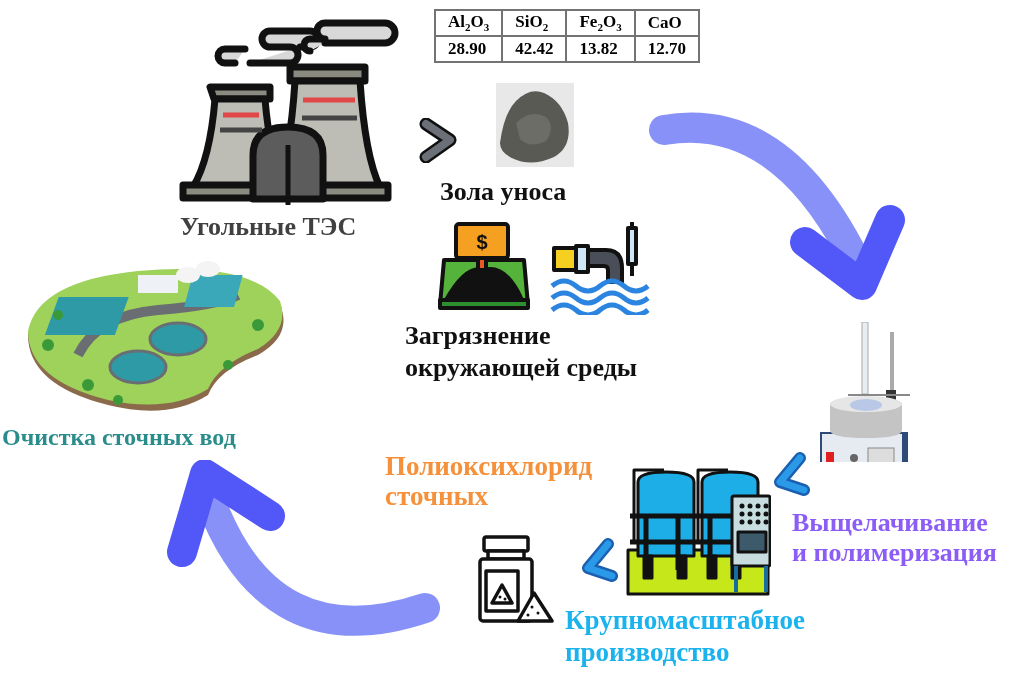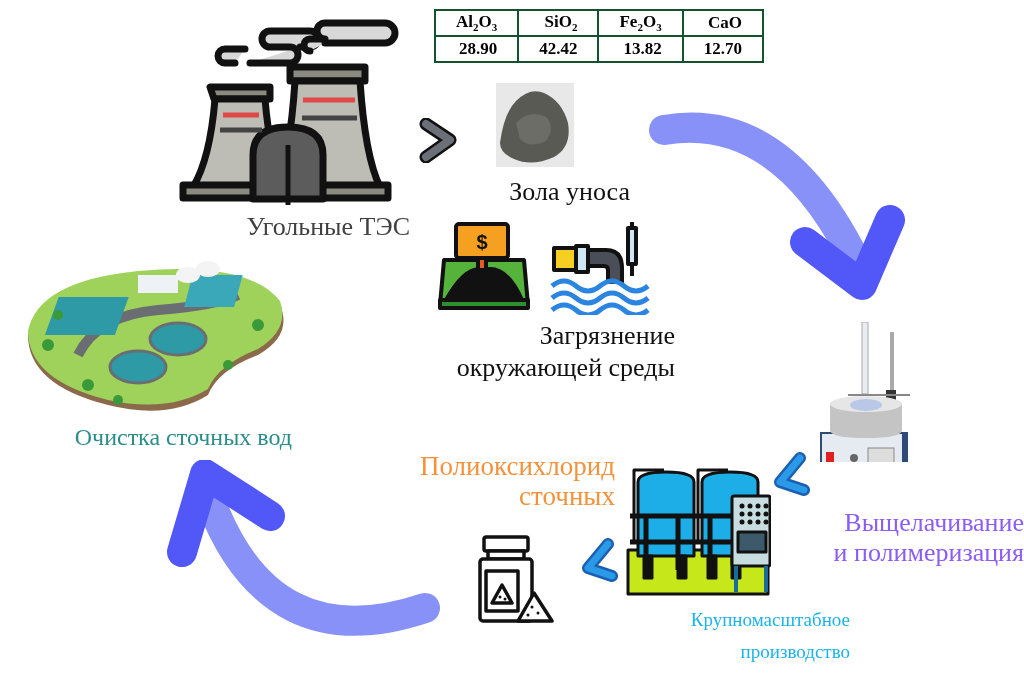--- a/index.html
+++ b/index.html
@@ -1,21 +1,21 @@
 <!DOCTYPE html>
 <html><head>
 <meta charset="utf-8">
 <style>
   html, body { margin:0; padding:0; background:#ffffff; }
   body { width:1024px; height:675px; position:relative; overflow:hidden;
          font-family:"Liberation Serif", serif; }
   .abs { position:absolute; }
-  .lbl { position:absolute; font-family:"Liberation Serif", serif; font-weight:normal; text-align:right; white-space:nowrap; }
+  .lbl { position:absolute; font-family:"Liberation Serif", serif; font-weight:bold; text-align:left; white-space:nowrap; }
   table.comp { border-collapse:collapse; font-family:"Liberation Serif", serif; font-weight:bold; font-size:17px; }
-  table.comp td { border:2px solid #14532d; padding:1px 20px; text-align:right; height:22px; }
+  table.comp td { border:2px solid #737373; padding:1px 12px; text-align:left; height:22px; }
   sub { font-size:11px; }
 </style>
 </head>
 <body>
 
 <table class="comp abs" style="left:434px;top:9px;">
   <tbody>
       <tr>
     <td><span>Al</span><sub>2</sub><span>O</span><sub>3</sub></td>
     <td><span>SiO</span><sub>2</sub></td>
@@ -164,21 +164,21 @@
     <circle cx="116" cy="52" r="2.5"></circle>
       <circle cx="124" cy="52" r="2.5"></circle>
       <circle cx="132" cy="52" r="2.5"></circle>
       <circle cx="140" cy="52" r="2.5"></circle>
     <circle cx="116" cy="60" r="2.5"></circle>
       <circle cx="124" cy="60" r="2.5"></circle>
       <circle cx="132" cy="60" r="2.5"></circle>
       <circle cx="140" cy="60" r="2.5"></circle>
   </g>
 </svg>
-<div class="lbl" style="left:565px;top:604px;width:285px;font-size:19px;line-height:32px;color:#1bb3ee;">
+<div class="lbl" style="left:565px;top:604px;width:285px;font-size:27px;line-height:32px;color:#1bb3ee;">
   <div>Крупномасштабное</div>
   <div>производство</div>
 </div>
 
 <div class="lbl" style="left:385px;top:451px;width:230px;font-size:27px;line-height:30px;color:#f5913a;">
   <div>Полиоксихлорид</div>
   <div>сточных</div>
 </div>
 <svg class="abs" style="left:476px;top:535px;" width="78" height="90" viewBox="0 0 78 90">
   <g stroke="#111" stroke-width="3.5" fill="#fff" stroke-linejoin="round">

